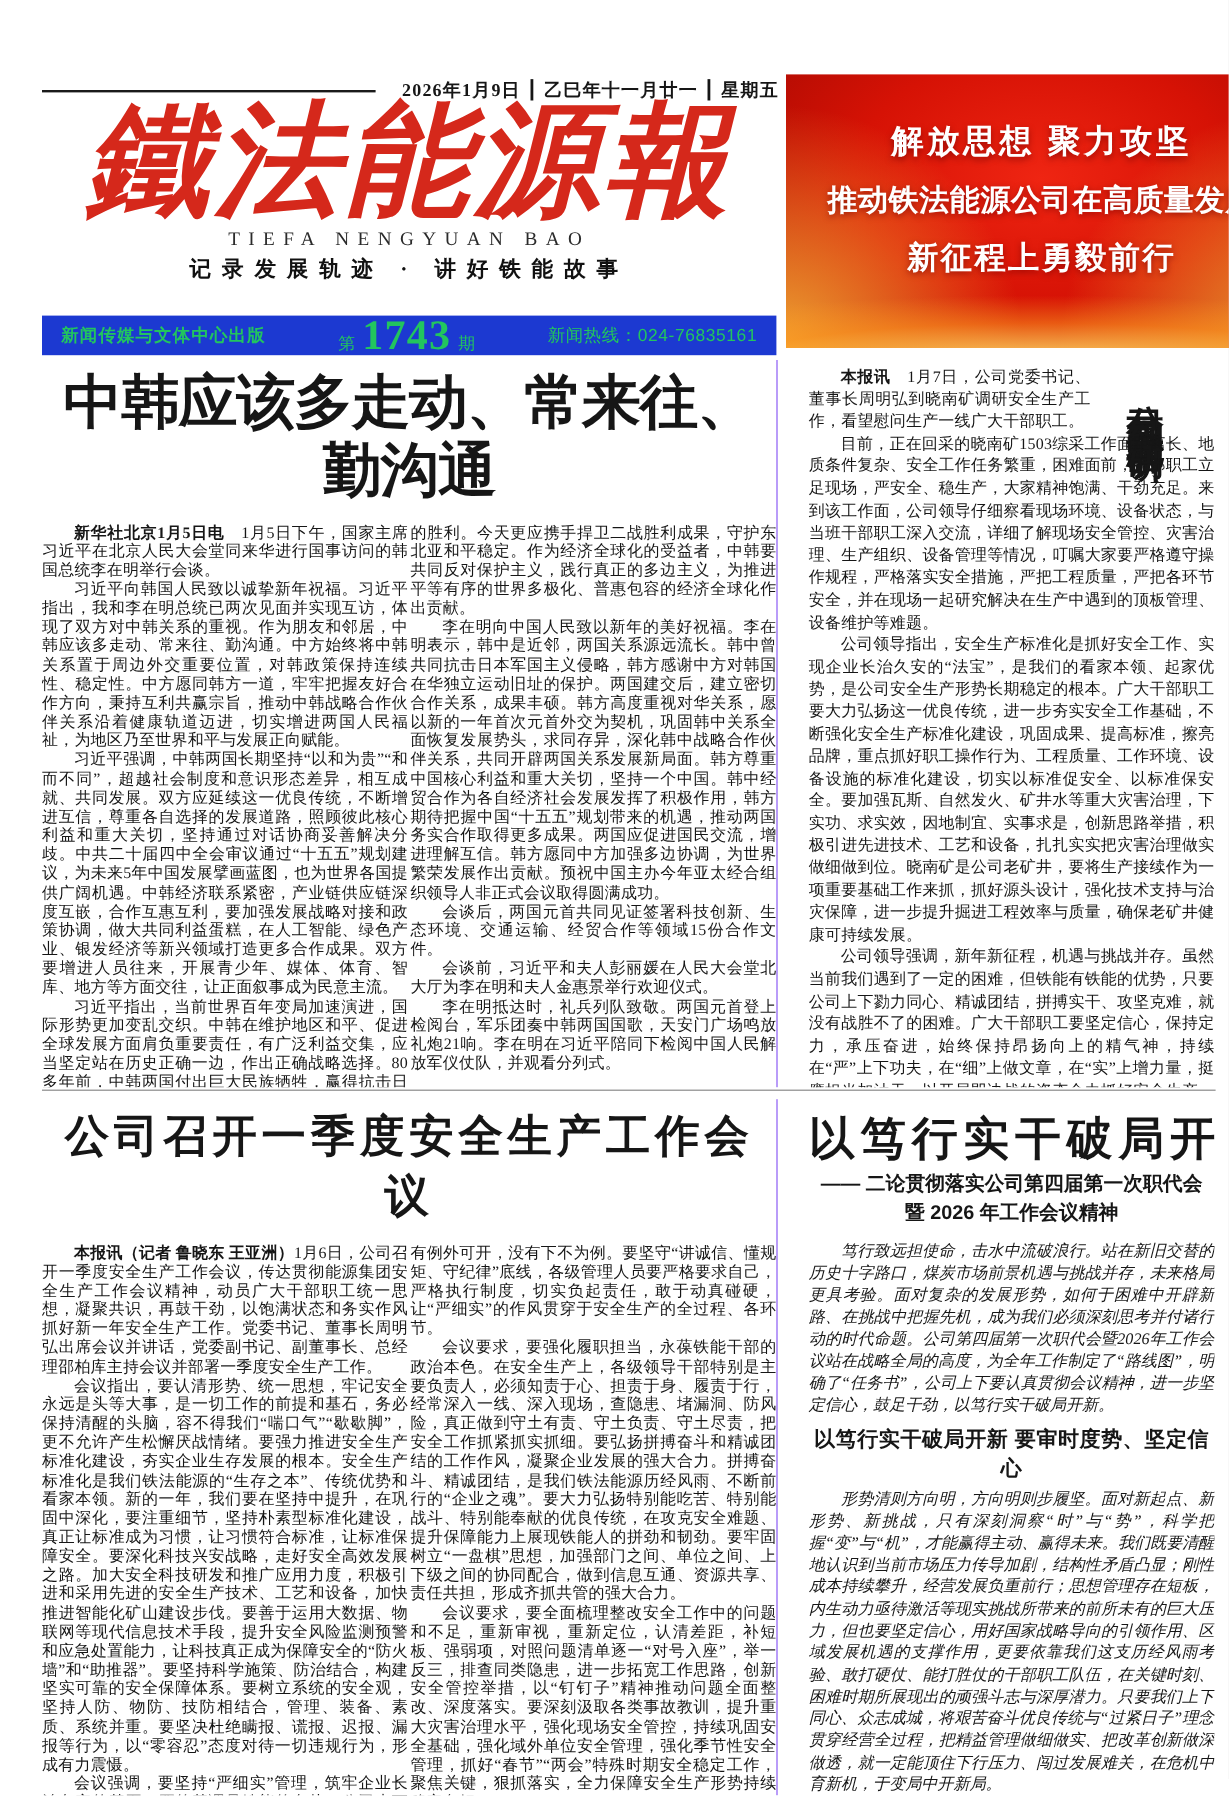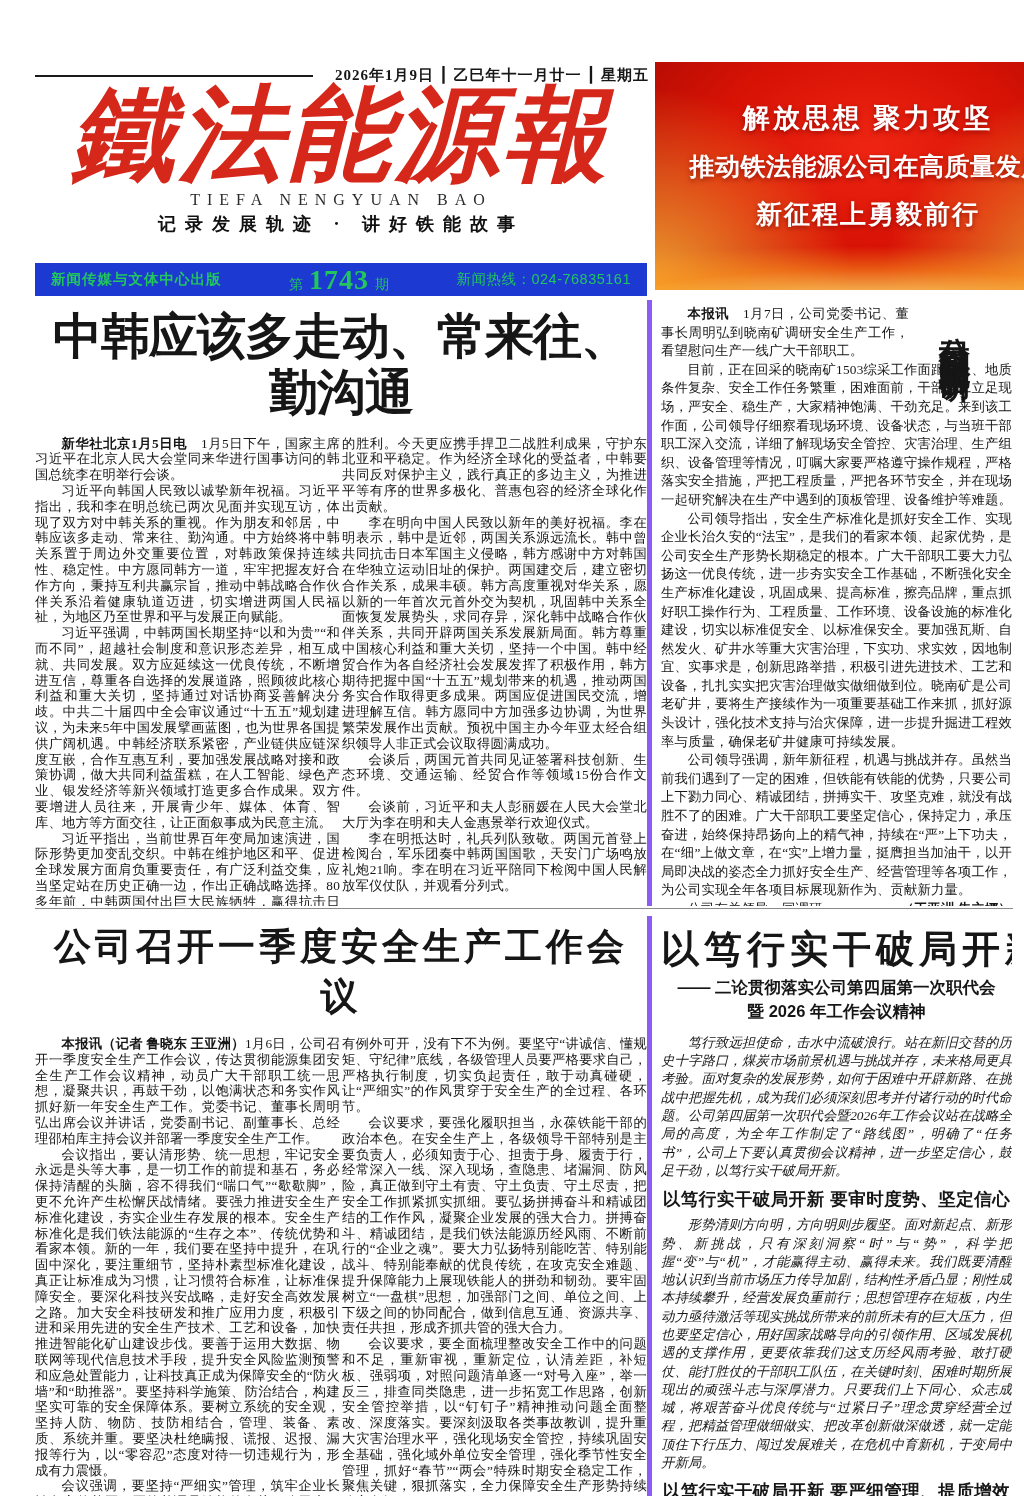--- a/index.html
+++ b/index.html
@@ -32,29 +32,29 @@
   .mast-title{font-size:104px;line-height:1.05;font-weight:700;font-style:italic;color:#d5281b;
               letter-spacing:4px;white-space:nowrap;}
   .mast-pinyin{font-size:16px;letter-spacing:7px;color:#2b2b2b;margin-top:2px;}
   .mast-slogan{font-size:18px;font-weight:700;letter-spacing:9px;color:#111;margin-top:3px;}
 
   
   .infobar{position:absolute;top:263px;left:35px;width:612px;height:33px;background:#1c39d1;color:#22c55e;
            display:flex;align-items:center;justify-content:space-between;box-sizing:border-box;padding:0 16px;}
   .infobar .publisher{font-size:14.5px;font-weight:700;letter-spacing:1px;}
   .infobar .issue{display:flex;align-items:baseline;gap:6px;font-size:14px;}
-  .infobar .issue-no{font-size:28px;font-weight:700;font-family:"Liberation Serif","DejaVu Serif",serif;letter-spacing:1px;}
+  .infobar .issue-no{font-size:35px;font-weight:700;font-family:"Liberation Serif","DejaVu Serif",serif;letter-spacing:1px;}
   .infobar .hotline{font-size:14.5px;letter-spacing:.5px;}
 
   
   .row{position:absolute;left:35px;width:978px;display:flex;}
   .row1{top:300px;height:606px;}
   .row2{top:916px;height:580px;}
   .cell-left{width:612px;overflow:hidden;}
-  .cell-right{width:365px;border-left:5px solid #8b5cf6;padding-left:9px;box-sizing:border-box;overflow:hidden;}
+  .cell-right{width:365px;border-left:1px solid #8b5cf6;padding-left:26px;box-sizing:border-box;overflow:hidden;}
   .hrule{position:absolute;top:908px;left:35px;width:978px;border-top:1px solid #8a8a8a;}
 
   
   .body-txt p{margin:0;text-indent:2em;text-align:justify;font-size:13.3px;line-height:15.8px;letter-spacing:.2px;}
   .body-txt p.cont{text-indent:0;}
   .two-col{display:flex;gap:2px;}
   .two-col .col{flex:1;min-width:0;}
 
   
   .kicker{text-align:center;font-size:24px;font-weight:500;letter-spacing:2px;margin-top:14px;}

